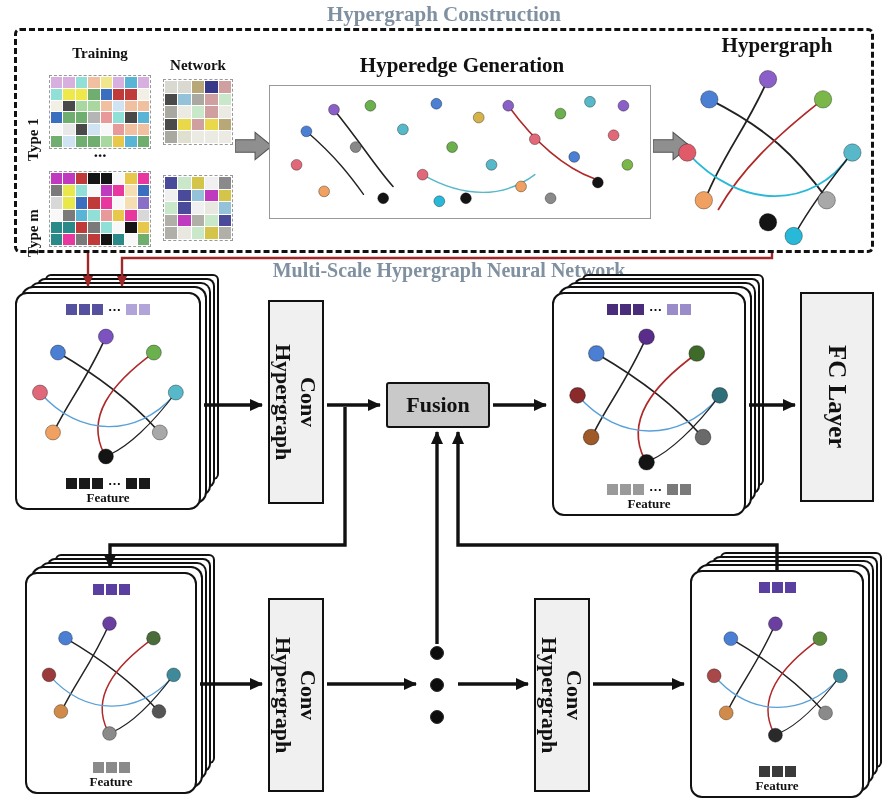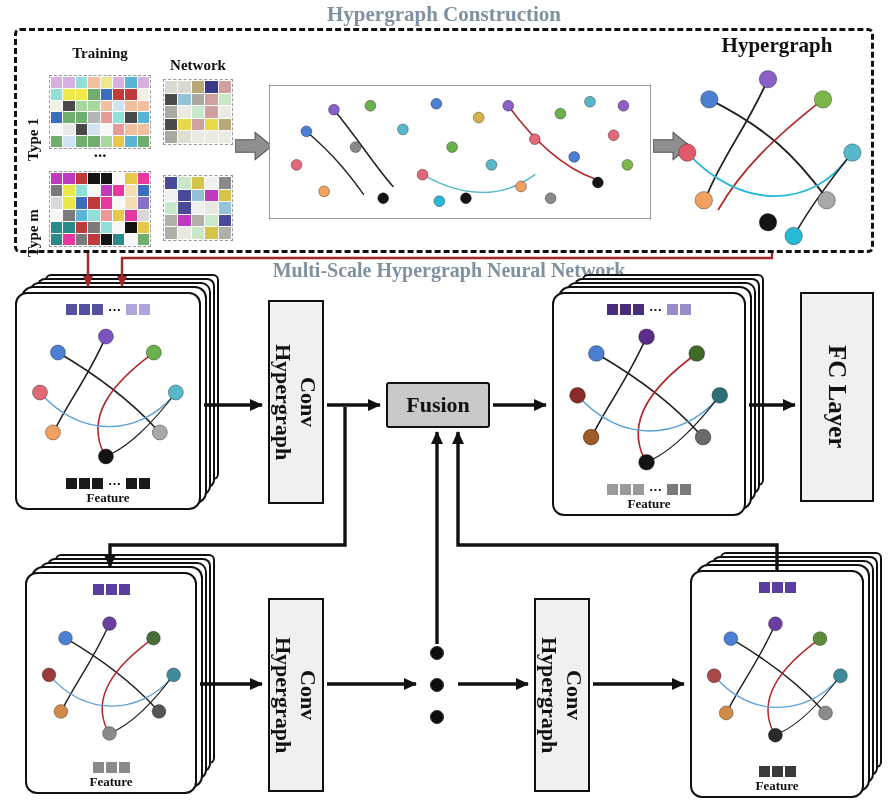--- a/index.html
+++ b/index.html
@@ -237,20 +237,21 @@
         <div style="background: rgb(176, 176, 168);"></div>
       </div>
 
     <svg class="block-arrow ba1" viewBox="0 0 36 28">
       <polygon points="0,8 19,8 19,1 35,14 19,27 19,20 0,20" fill="#8f8f8f" stroke="#555" stroke-width="1"></polygon>
     </svg>
     <svg class="block-arrow ba2" viewBox="0 0 36 28">
       <polygon points="0,8 19,8 19,1 35,14 19,27 19,20 0,20" fill="#8f8f8f" stroke="#555" stroke-width="1"></polygon>
     </svg>
 
+    <div class="gen-title">Hyperedge Generation</div>
     <div class="gen-box">
       <div class="graph">
           <svg viewBox="0 0 372 130" preserveAspectRatio="xMidYMid meet">
             <path d="M58,22 C85,55 100,80 118,100" stroke="#222222" stroke-width="1.6" fill="none" stroke-linecap="round"></path>
             <path d="M30,44 C60,70 75,90 88,108" stroke="#222222" stroke-width="1.4" fill="none" stroke-linecap="round"></path>
             <path d="M235,18 C262,55 290,80 322,92" stroke="#b02828" stroke-width="1.6" fill="none" stroke-linecap="round"></path>
             <path d="M148,88 C190,112 230,112 262,88" stroke="#57b8c9" stroke-width="1.5" fill="none" stroke-linecap="round"></path>
             <circle cx="30" cy="44" r="5.5" fill="#4a7fd4" stroke="rgba(0,0,0,0.35)" stroke-width="1"></circle>
             <circle cx="58" cy="22" r="5.5" fill="#8a5fc8" stroke="rgba(0,0,0,0.35)" stroke-width="1"></circle>
             <circle cx="20" cy="78" r="5.5" fill="#e06878" stroke="rgba(0,0,0,0.35)" stroke-width="1"></circle>

